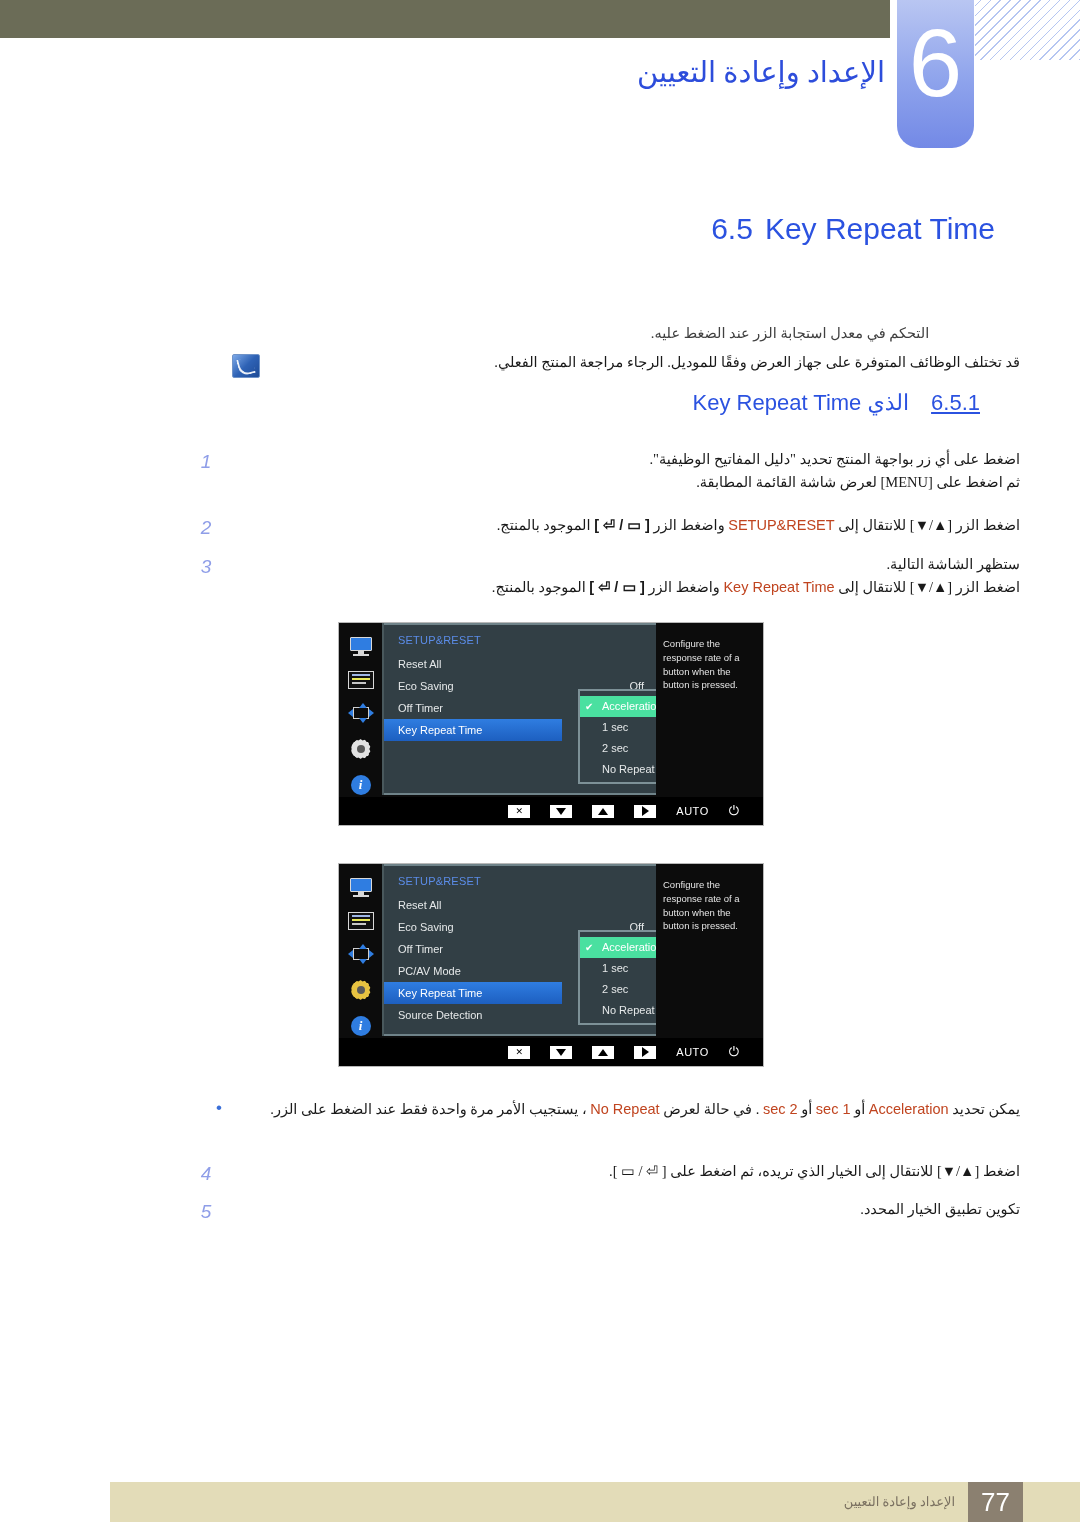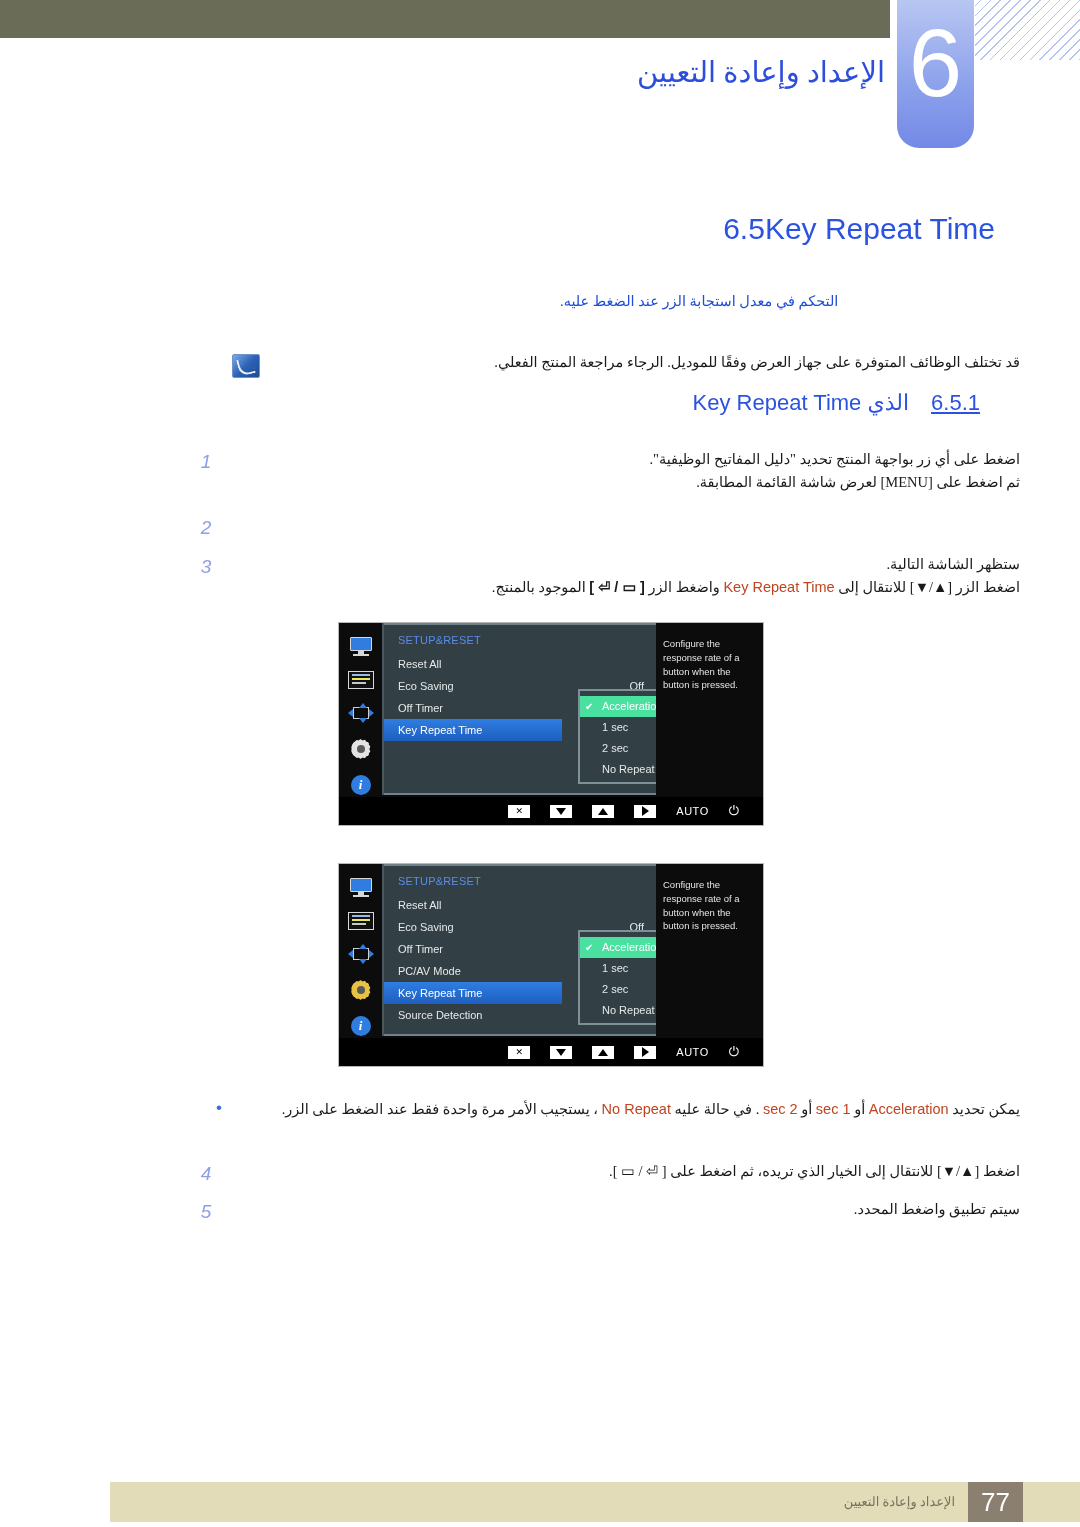--- a/index.html
+++ b/index.html
@@ -39,33 +39,34 @@
     color:#2d4ddb;font-size:29px;line-height:48px;
     font-family:"Liberation Serif", serif;
   }
 
   
   .sec-head{
     position:absolute;right:85px;top:212px;
     direction:rtl;text-align:right;
     color:#2b52e0;font-size:30px;white-space:nowrap;
   }
-  .sec-head .num{margin-right:0;padding-left:26px;}
+  .sec-head .num{margin-right:12px;padding-left:26px;}
   .sub-head{
     position:absolute;right:100px;top:390px;
     direction:rtl;text-align:right;
     color:#2b52e0;font-size:22px;white-space:nowrap;
   }
   .sub-head .num{padding-left:22px;text-decoration:underline;}
 
   
   .para{
-    position:absolute;direction:rtl;text-align:left;
-    color:#1d4ed8;font-size:14.5px;line-height:1.55;
+    position:absolute;direction:rtl;text-align:center;
+    color:#404040;font-size:14.5px;line-height:1.55;
     font-family:"Liberation Serif", serif;
+    margin-top:32px;
   }
   .p-intro{right:60px;top:290px;width:460px;}
   .note-row{
     position:absolute;right:60px;top:352px;width:800px;
     display:flex;flex-direction:row-reverse;align-items:flex-start;
     direction:rtl;
   }
   .note-icon{
     width:26px;height:22px;flex:0 0 26px;margin-left:12px;margin-top:2px;
     background:linear-gradient(135deg,#7da9e8 0%,#2e62b5 50%,#1d4a96 100%);
@@ -265,20 +266,27 @@
 <div class="step s1">
   <div class="step-num">1</div>
   <div class="step-body">
     <div>اضغط على أي زر بواجهة المنتج تحديد "دليل المفاتيح الوظيفية".</div>
     <div>ثم اضغط على [MENU] لعرض شاشة القائمة المطابقة.</div>
   </div>
 </div>
 
 <div class="step s2">
   <div class="step-num">2</div>
+  <div class="step-body">
+    <span>اضغط الزر [▲/▼] للانتقال إلى</span>
+    <span class="kw">SETUP&amp;RESET</span>
+    <span>واضغط الزر</span>
+    <span class="btn-ltr">[ ⏎ / ▭ ]</span>
+    <span>الموجود بالمنتج.</span>
+  </div>
 </div>
 
 <div class="step s3">
   <div class="step-num">3</div>
   <div class="step-body">
     <div>ستظهر الشاشة التالية.</div>
     <div>
       <span>اضغط الزر [▲/▼] للانتقال إلى</span>
       <span class="kw">Key Repeat Time</span>
       <span>واضغط الزر</span>
@@ -444,31 +452,31 @@
 
 <div class="bullet-row">
   <span class="bullet-dot">•</span>
   <span class="bullet-text">
     <span>يمكن تحديد</span>
     <span class="kw">Acceleration</span>
     <span>أو</span>
     <span class="kw">1 sec</span>
     <span>أو</span>
     <span class="kw">2 sec</span>
-    <span>. في حالة عليه</span>
+    <span>. في حالة لعرض</span>
     <span class="kw">No Repeat</span>
     <span>، يستجيب الأمر مرة واحدة فقط عند الضغط على الزر.</span>
   </span>
 </div>
 
 <div class="step s4">
   <div class="step-num">4</div>
   <div class="step-body">اضغط [▲/▼] للانتقال إلى الخيار الذي تريده، ثم اضغط على [ ⏎ / ▭ ].</div>
 </div>
 
 <div class="step s5">
   <div class="step-num">5</div>
-  <div class="step-body">سيتم تطبيق واضغط المحدد.</div>
+  <div class="step-body">تكوين تطبيق الخيار المحدد.</div>
 </div>
 
 <div class="footer-bar"></div>
 <div class="footer-text">الإعداد وإعادة التعيين</div>
 <div class="page-badge">77</div>
 
 </body></html>

